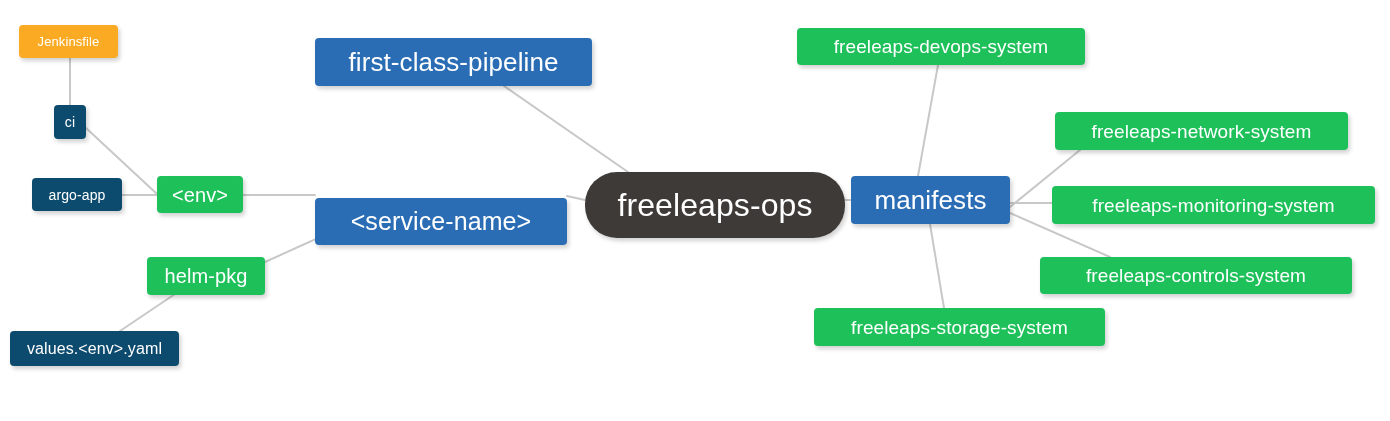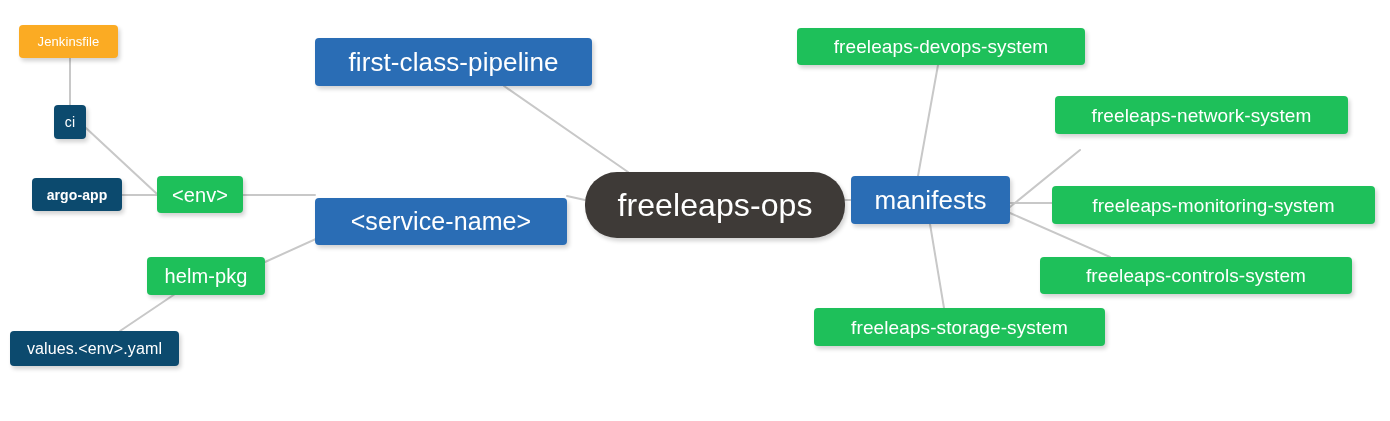--- a/index.html
+++ b/index.html
@@ -40,27 +40,27 @@
       <line x1="845" y1="200" x2="851" y2="200" stroke="#c8c8c8" stroke-width="2" stroke-linecap="round"></line>
       <line x1="918" y1="176" x2="938" y2="65" stroke="#c8c8c8" stroke-width="2" stroke-linecap="round"></line>
       <line x1="1010" y1="207" x2="1080" y2="150" stroke="#c8c8c8" stroke-width="2" stroke-linecap="round"></line>
       <line x1="1010" y1="203" x2="1052" y2="203" stroke="#c8c8c8" stroke-width="2" stroke-linecap="round"></line>
       <line x1="1010" y1="213" x2="1110" y2="257" stroke="#c8c8c8" stroke-width="2" stroke-linecap="round"></line>
       <line x1="930" y1="224" x2="944" y2="308" stroke="#c8c8c8" stroke-width="2" stroke-linecap="round"></line>
     </svg>
   <div id="nodes">
       <div class="node n-orange" style="left: 19px; top: 25px; width: 99px; height: 33px; font-size: 13px;">Jenkinsfile</div>
       <div class="node n-red" style="left: 54px; top: 105px; width: 32px; height: 34px; font-size: 14px;">ci</div>
-      <div class="node n-red" style="left: 32px; top: 178px; width: 90px; height: 33px; font-size: 14px; font-weight: bold;">argo-app</div>
+      <div class="node n-red" style="left: 32px; top: 178px; width: 90px; height: 33px; font-size: 14px;">argo-app</div>
       <div class="node n-green" style="left: 157px; top: 176px; width: 86px; height: 37px; font-size: 20px;">&lt;env&gt;</div>
       <div class="node n-green" style="left: 147px; top: 257px; width: 118px; height: 38px; font-size: 20px;">helm-pkg</div>
       <div class="node n-red" style="left: 10px; top: 331px; width: 169px; height: 35px; font-size: 16px;">values.&lt;env&gt;.yaml</div>
       <div class="node n-blue" style="left: 315px; top: 38px; width: 277px; height: 48px; font-size: 26px;">first-class-pipeline</div>
       <div class="node n-blue" style="left: 315px; top: 172px; width: 252px; height: 47px; font-size: 25px; margin-top: 26px;">&lt;service-name&gt;</div>
       <div class="node n-root" style="left: 585px; top: 172px; width: 260px; height: 66px; font-size: 32px;">freeleaps-ops</div>
       <div class="node n-blue" style="left: 851px; top: 176px; width: 159px; height: 48px; font-size: 26px;">manifests</div>
       <div class="node n-green" style="left: 797px; top: 28px; width: 288px; height: 37px; font-size: 19px; text-align: center;">freeleaps-devops-system</div>
-      <div class="node n-green" style="left: 1055px; top: 96px; width: 293px; height: 38px; font-size: 19px;">freeleaps-network-system</div>
+      <div class="node n-green" style="left: 1055px; top: 112px; width: 293px; height: 38px; font-size: 19px;">freeleaps-network-system</div>
       <div class="node n-green" style="left: 1052px; top: 186px; width: 323px; height: 38px; font-size: 19px;">freeleaps-monitoring-system</div>
       <div class="node n-green" style="left: 1040px; top: 257px; width: 312px; height: 37px; font-size: 19px;">freeleaps-controls-system</div>
       <div class="node n-green" style="left: 814px; top: 308px; width: 291px; height: 38px; font-size: 19px;">freeleaps-storage-system</div>
     </div>
 </div>
 
 </body></html>

